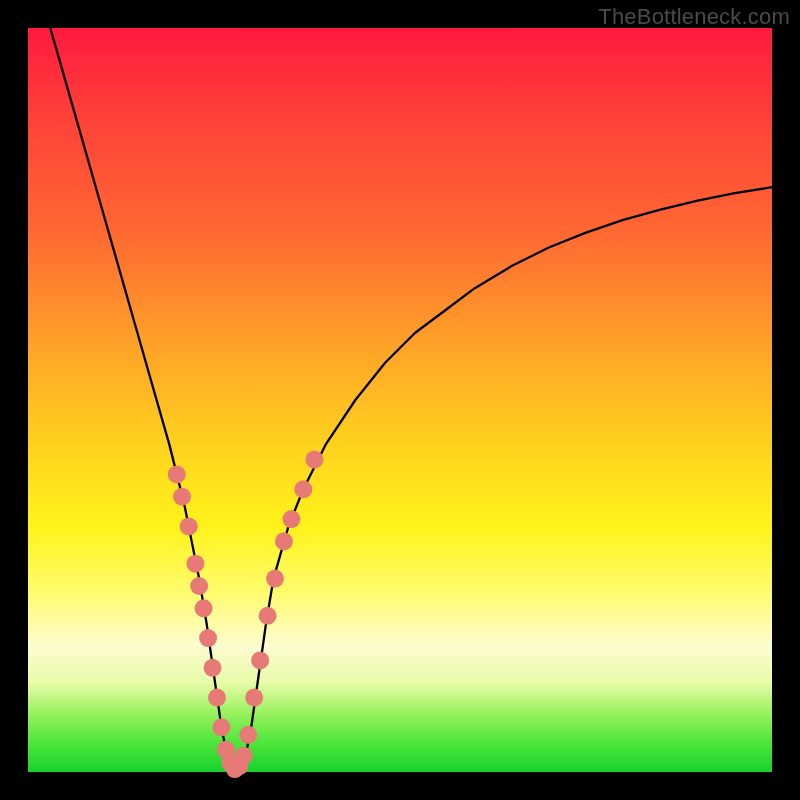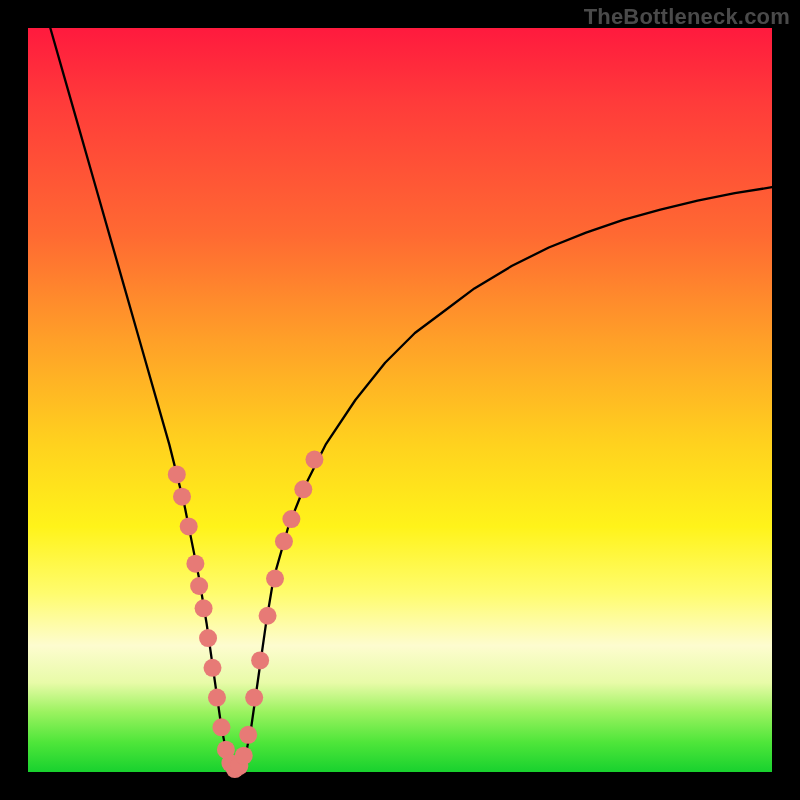--- a/index.html
+++ b/index.html
@@ -39,21 +39,21 @@
       #4fe63a 96%,
       #18d12e 100%
     );
   }
   .watermark {
     position: absolute;
     top: 4px;
     right: 10px;
     color: #4a4a4a;
     font-size: 22px;
-    font-weight: 700;
+    font-weight: 400;
     letter-spacing: 0.2px;
     user-select: none;
   }
   svg.curve {
     position: absolute;
     left: 0; top: 0;
     width: 744px;
     height: 744px;
     overflow: visible;
   }

